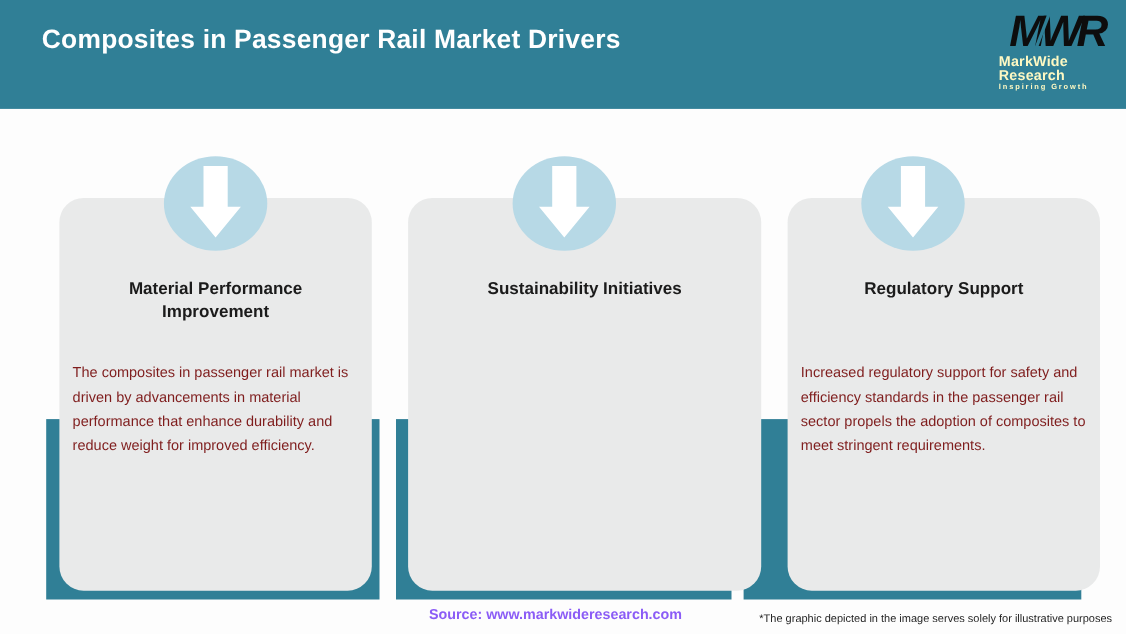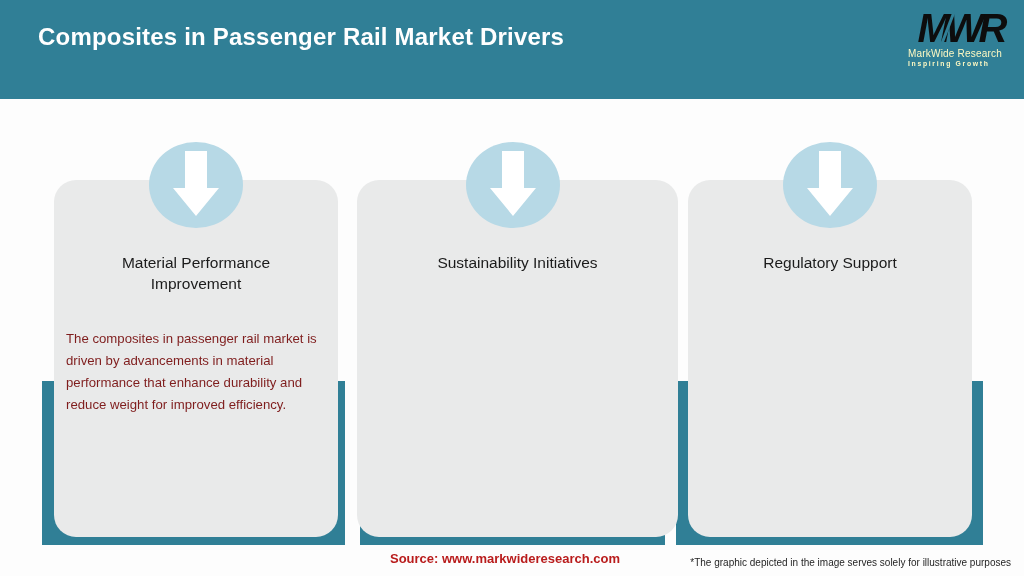--- a/index.html
+++ b/index.html
@@ -18,62 +18,62 @@
   .page-title {
     position:absolute; left:38px; top:23px;
     font-size:24px; font-weight:bold; color:#ffffff; letter-spacing:0.2px;
     margin:0;
   }
   .logo {
     position:absolute; top:9px; right:12px; width:104px;
     color:#fef9c3; line-height:1;
   }
   .logo-mark-wrap { position:relative; height:40px; }
-  .logo-name { font-size:10px; font-weight:normal; margin-top:0px; letter-spacing:0.2px; }
+  .logo-name { font-size:13px; font-weight:bold; margin-top:0px; letter-spacing:0.2px; }
   .logo-tagline { font-size:6.8px; font-weight:bold; letter-spacing:1.7px; margin-top:2px; }
 
   
   .band {
     position:absolute; top:381px; height:164px; background:#307f96;
   }
   .band-1 { left:42px;  width:303px; }
   .band-2 { left:360px; width:305px; }
   .band-3 { left:676px; width:307px; }
 
   
   .card {
     position:absolute; top:180px; height:357px;
     background:#e9eaea; border-radius:22px;
   }
   .card-1 { left:54px;  width:284px; }
-  .card-2 { left:357px; width:321px; }
-  .card-3 { left:688px; width:284px; }
+  .card-2 { left:371px; width:321px; }
+  .card-3 { left:716px; width:284px; }
   .card-title {
     margin:72px 0 0 0; height:76px; padding:0 26px;
-    text-align:center; font-size:15.5px; font-weight:normal;
+    text-align:center; font-size:15.5px; font-weight:bold;
     color:#1b1b1b; line-height:21px;
   }
   .card-body {
     padding:0 12px; font-size:13.2px; line-height:22px; color:#7f1d1d;
   }
 
   
   .badge {
     position:absolute; top:142px; width:94px; height:86px;
     border-radius:50%; background:#b7d9e6;
   }
   .badge-1 { left:149px; }
   .badge-2 { left:466px; }
   .badge-3 { left:783px; }
   .badge svg { display:block; }
 
   
   .source {
     position:absolute; top:551px; left:505px; transform:translateX(-50%);
-    font-size:13px; font-weight:bold; color:#b91c1c; white-space:nowrap;
+    font-size:13px; font-weight:bold; color:#8b5cf6; white-space:nowrap;
   }
   .disclaimer {
     position:absolute; top:557px; right:13px;
     font-size:10px; color:#1f1f1f; white-space:nowrap;
   }
 </style>
 </head>
 <body>
 
 <div class="stage">
@@ -101,20 +101,21 @@
     <div class="card-title">Material Performance Improvement</div>
     <div class="card-body">The composites in passenger rail market is driven by advancements in material performance that enhance durability and reduce weight for improved efficiency.</div>
   </div>
 
   <div class="card card-2">
     <div class="card-title">Sustainability Initiatives</div>
   </div>
 
   <div class="card card-3">
     <div class="card-title">Regulatory Support</div>
+    <div class="card-body">Increased regulatory support for safety and efficiency standards in the passenger rail sector propels the adoption of composites to meet stringent requirements.</div>
   </div>
 
   <div class="badge badge-1">
     <svg width="94" height="86" viewBox="0 0 94 86">
       <polygon points="36,9 58,9 58,46 70,46 47,74 24,46 36,46" fill="#ffffff"></polygon>
     </svg>
   </div>
   <div class="badge badge-2">
     <svg width="94" height="86" viewBox="0 0 94 86">
       <polygon points="36,9 58,9 58,46 70,46 47,74 24,46 36,46" fill="#ffffff"></polygon>

